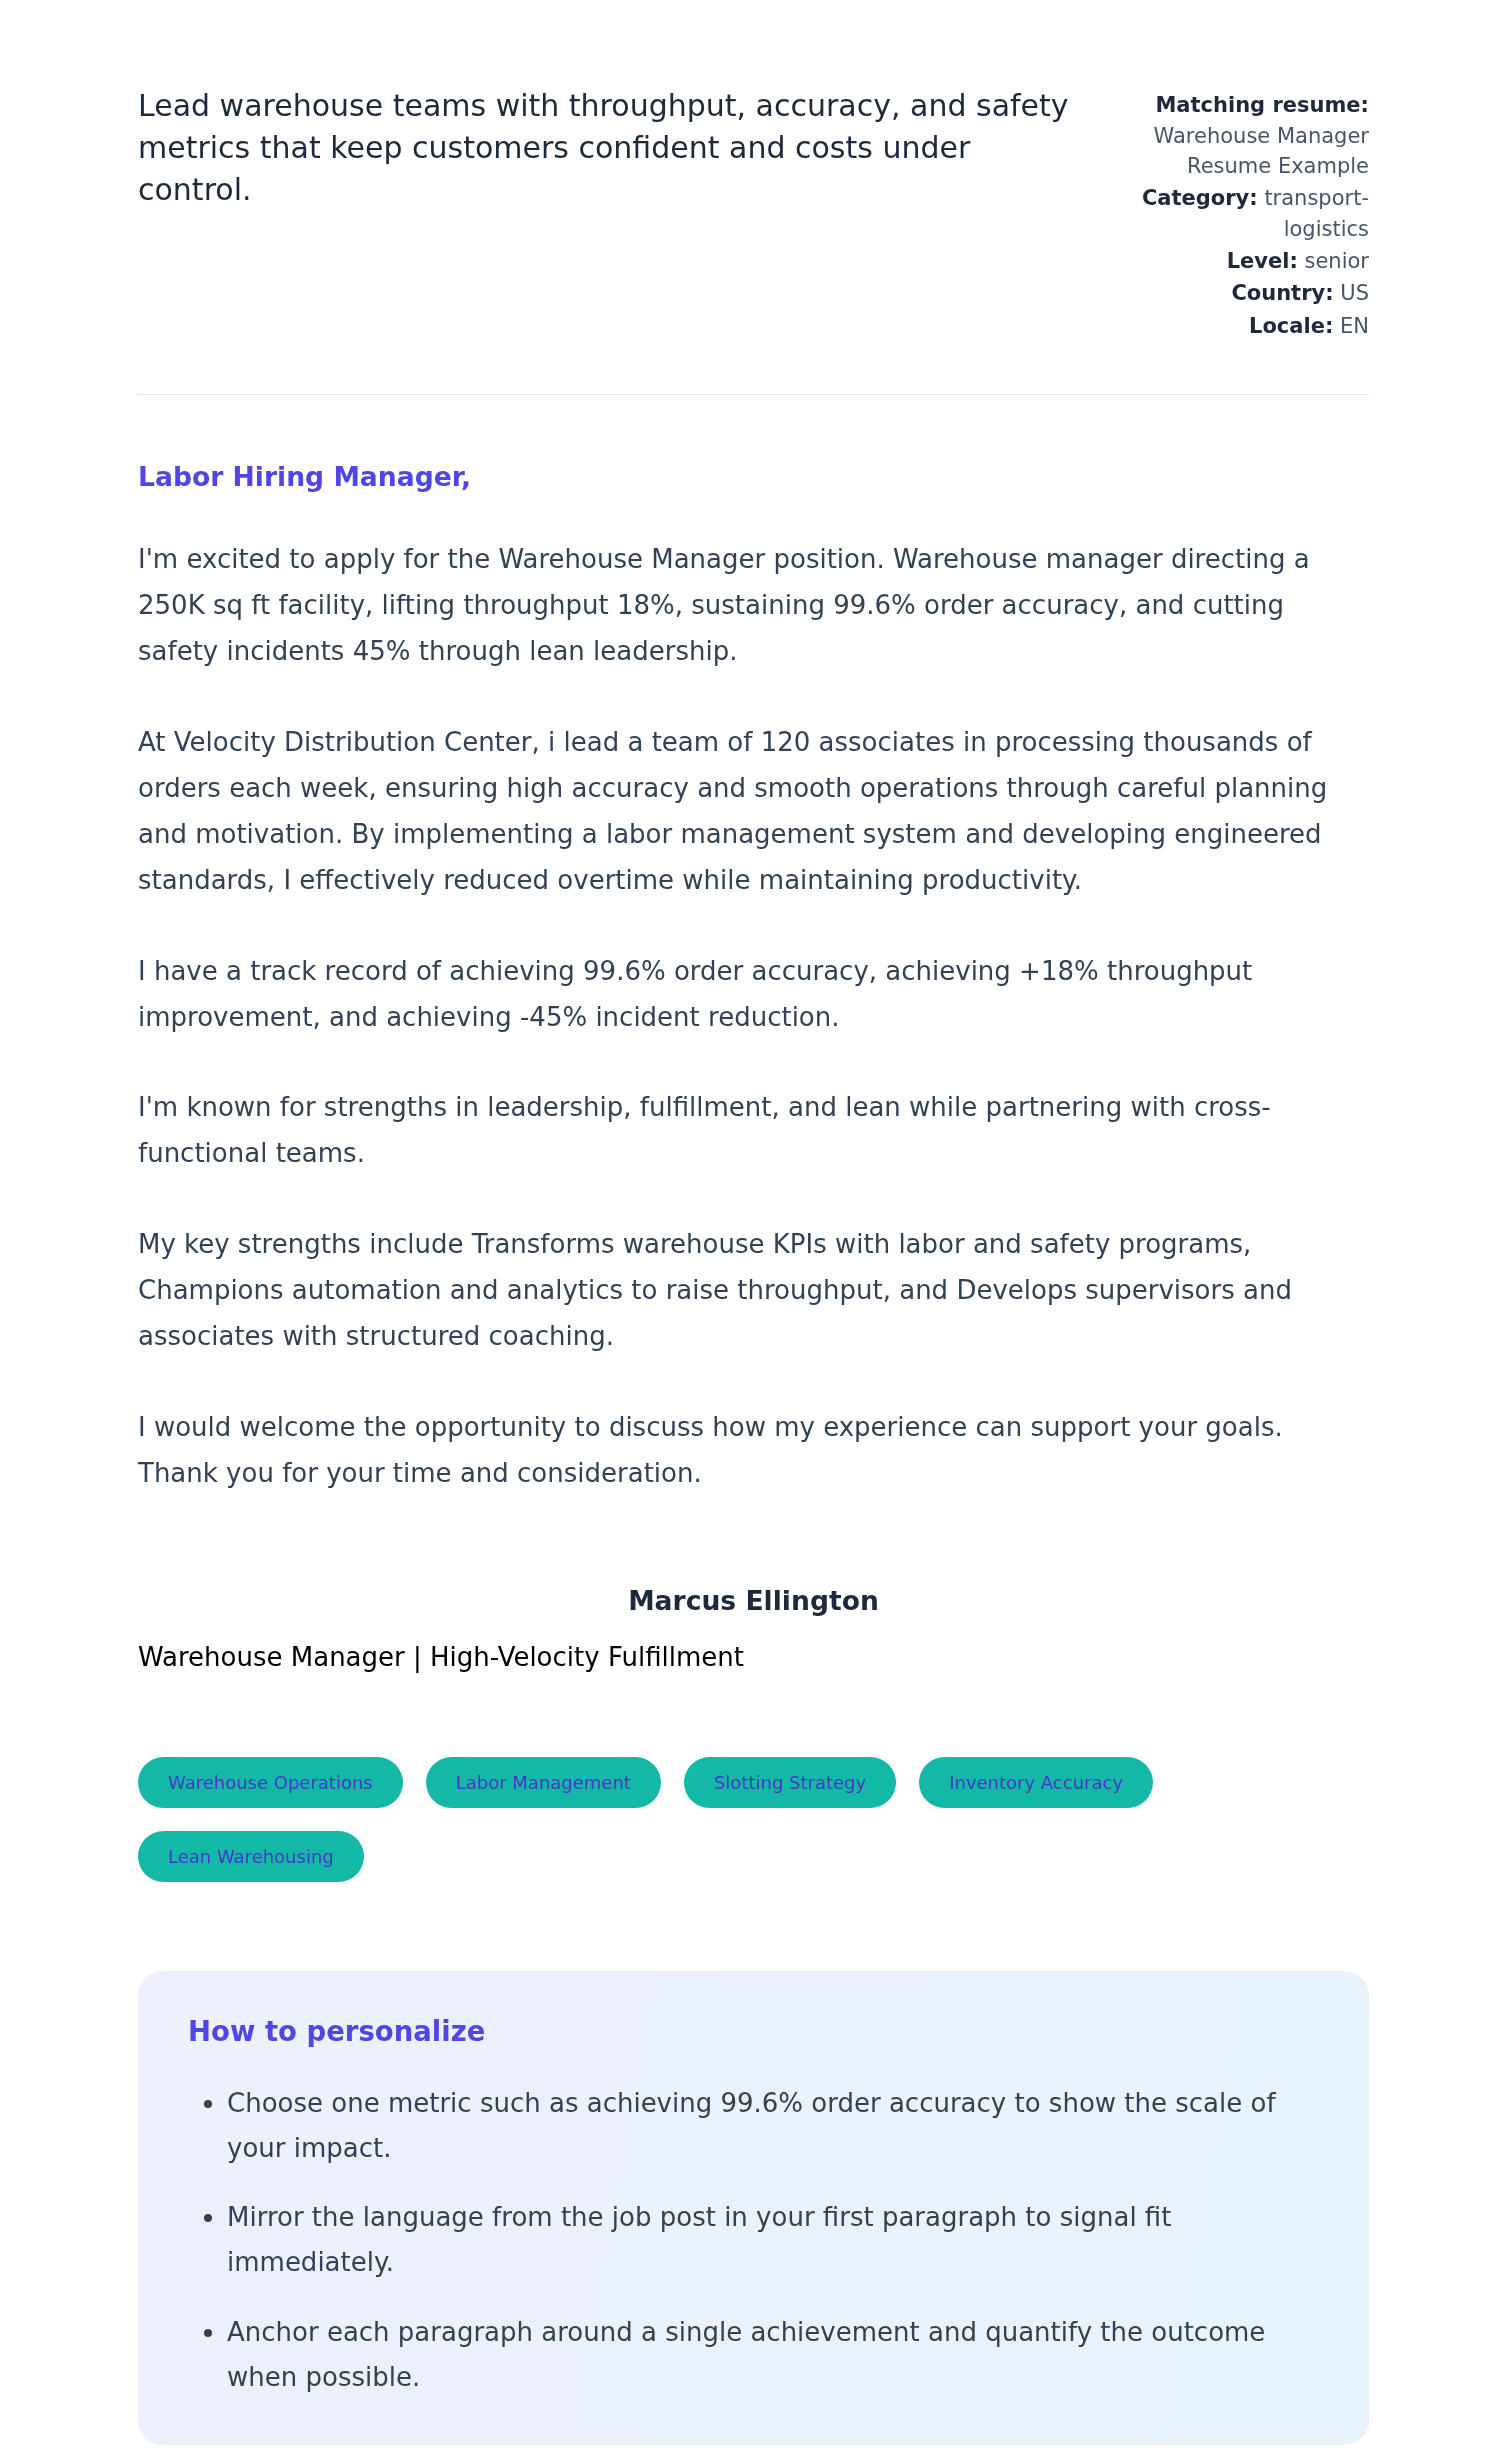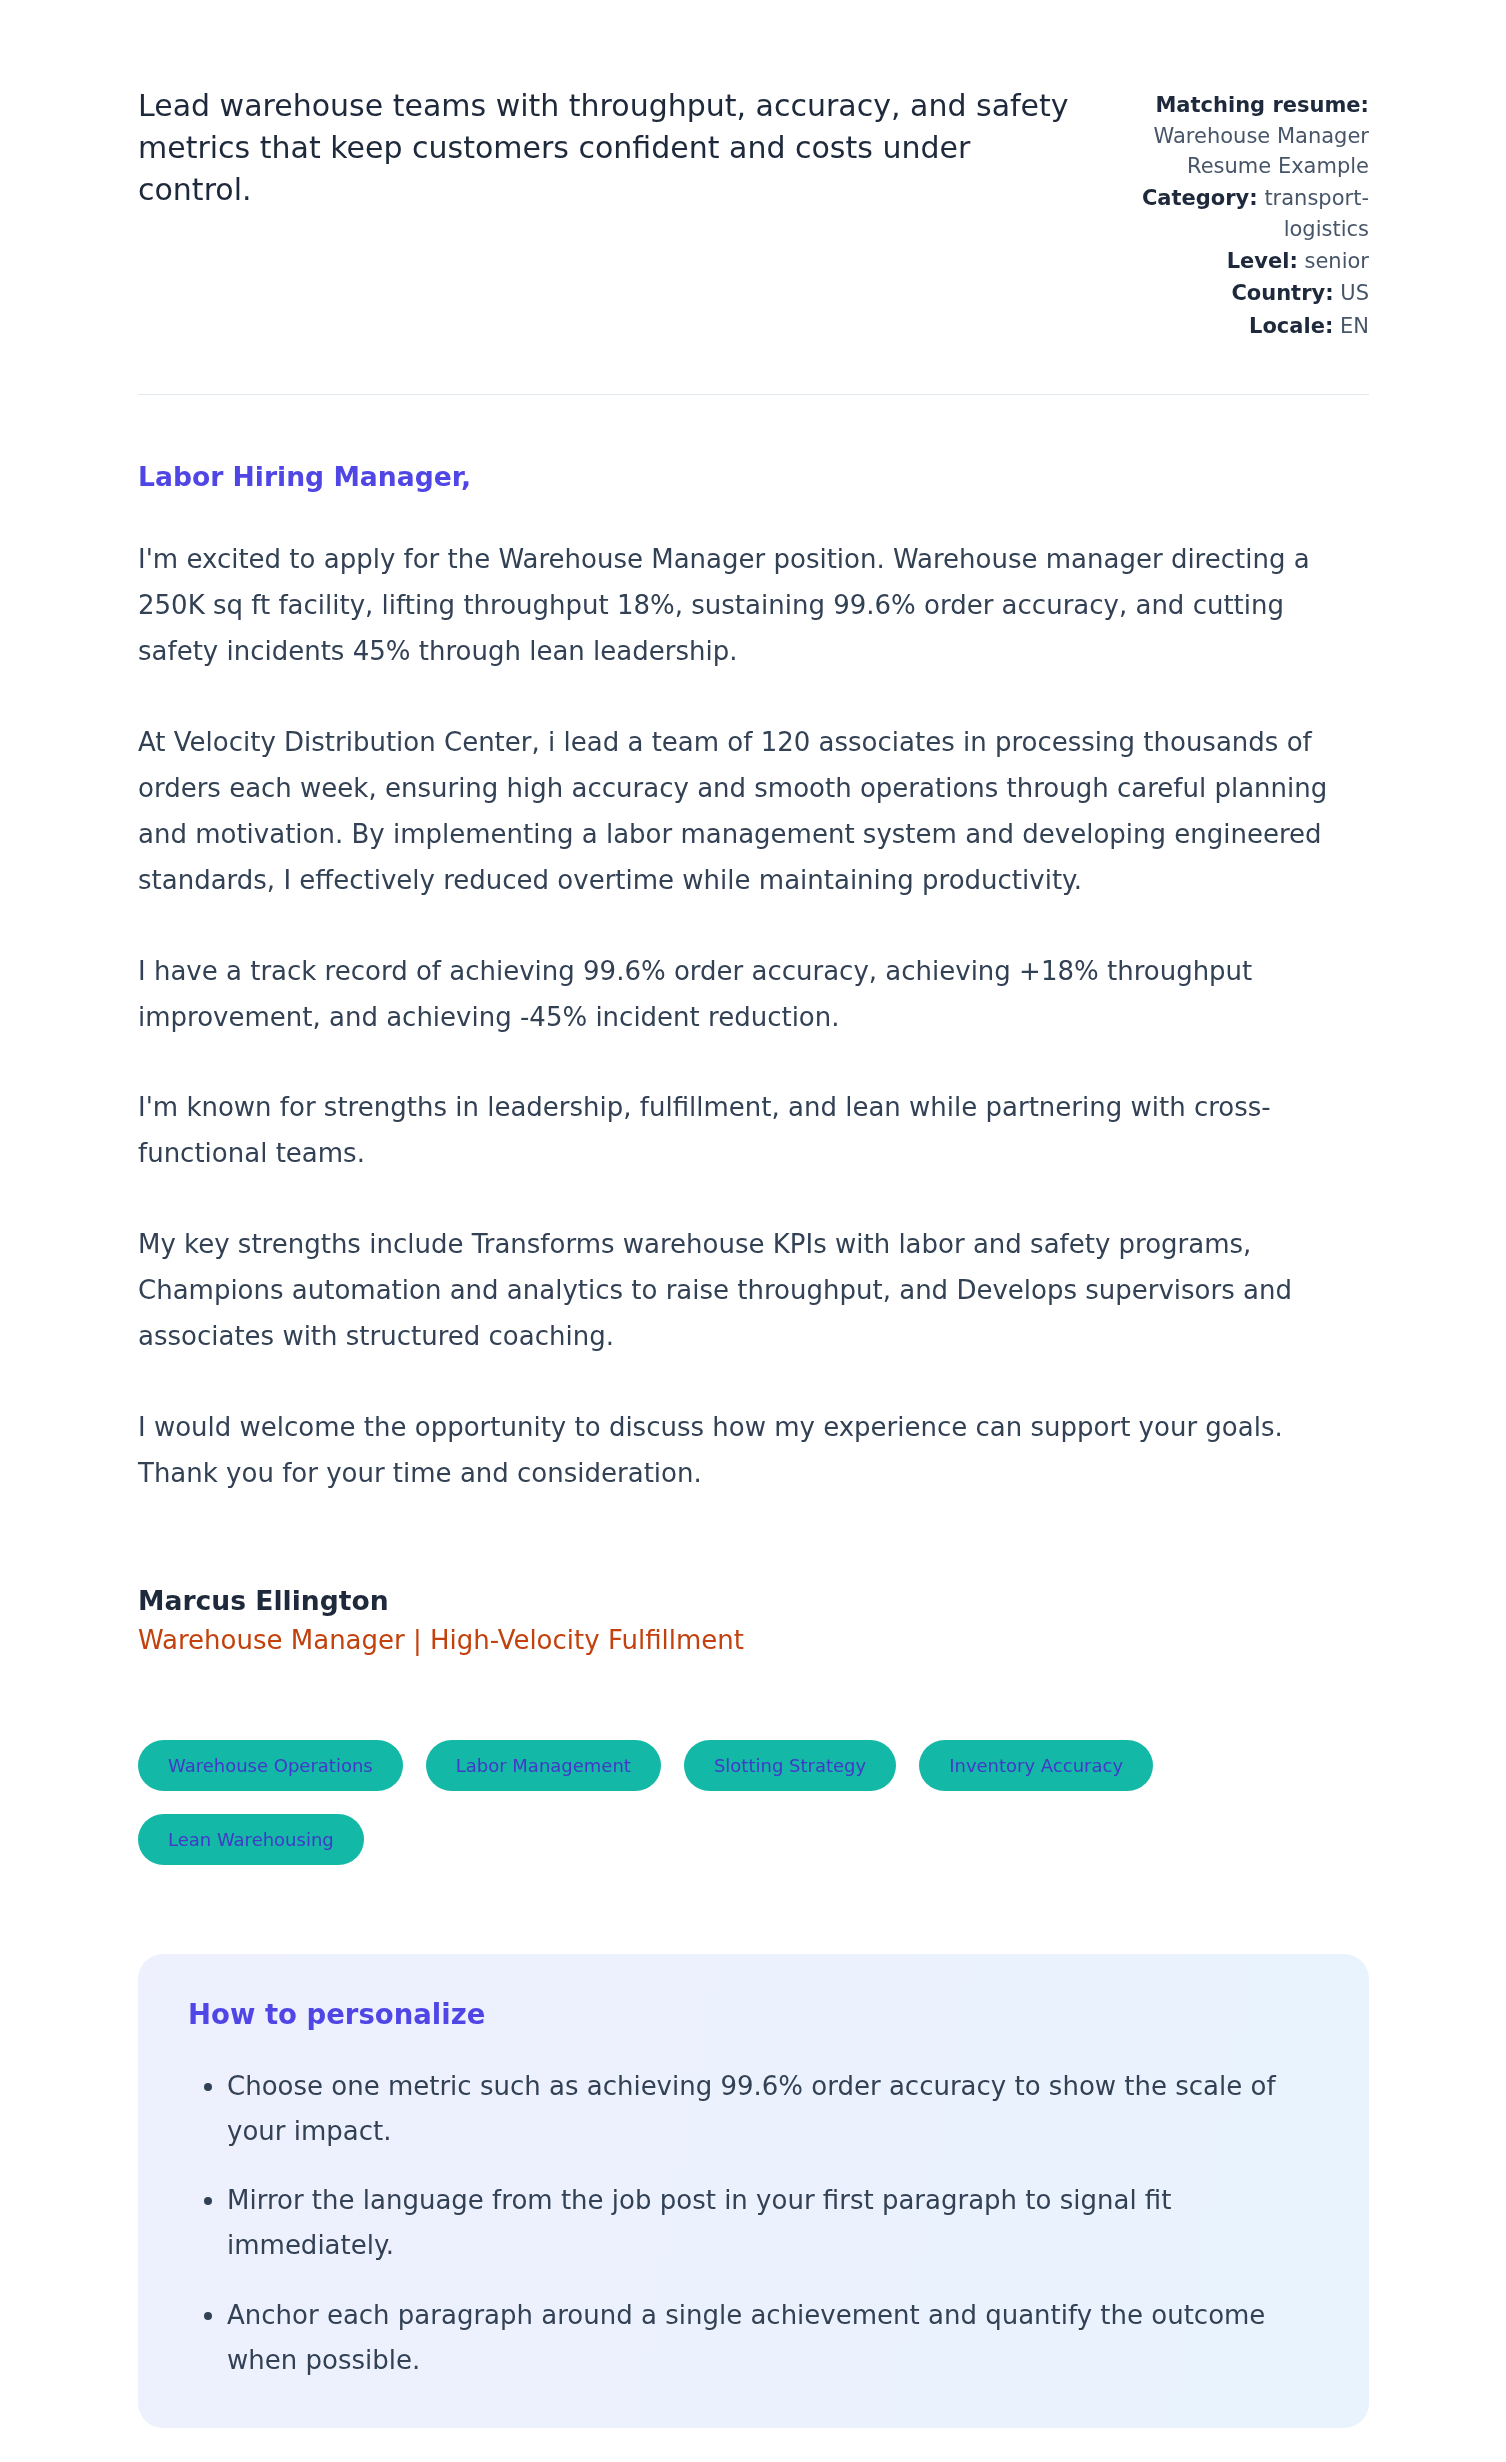--- a/index.html
+++ b/index.html
@@ -43,22 +43,22 @@
   }
   .meta-row { margin-bottom: 1.8px; color: #475569; }
   .meta-label { font-weight: 700; color: #1e293b; }
 
   .divider { border: none; border-top: 1.8px solid #e2e8f0; margin-top: 51px; }
 
   
   .salutation { margin-top: 66px; font-size: 26.6px; font-weight: 700; color: #4f46e5; }
   .para { margin-top: 44px; font-size: 26px; line-height: 1.78; color: #334155; max-width: 1241px; }
 
-  .sig-name { margin-top: 89px; font-size: 26.6px; font-weight: 700; color: #1e293b; }
-  .sig-title { margin-top: 9px; font-size: 26px; color: #c2410c; }
+  .sig-name { margin-top: 89px; font-size: 26.6px; font-weight: 700; color: #1e293b; text-align: center; }
+  .sig-title { margin-top: 26px; font-size: 26px; color: #000000; }
 
   
   .tags { margin-top: 85px; display: flex; flex-wrap: wrap; gap: 23px; max-width: 1188px; }
   .tag {
     background: #14b8a6;
     color: #4338ca;
     font-size: 18px;
     padding: 15px 30px;
     border-radius: 885px;
     white-space: nowrap;

